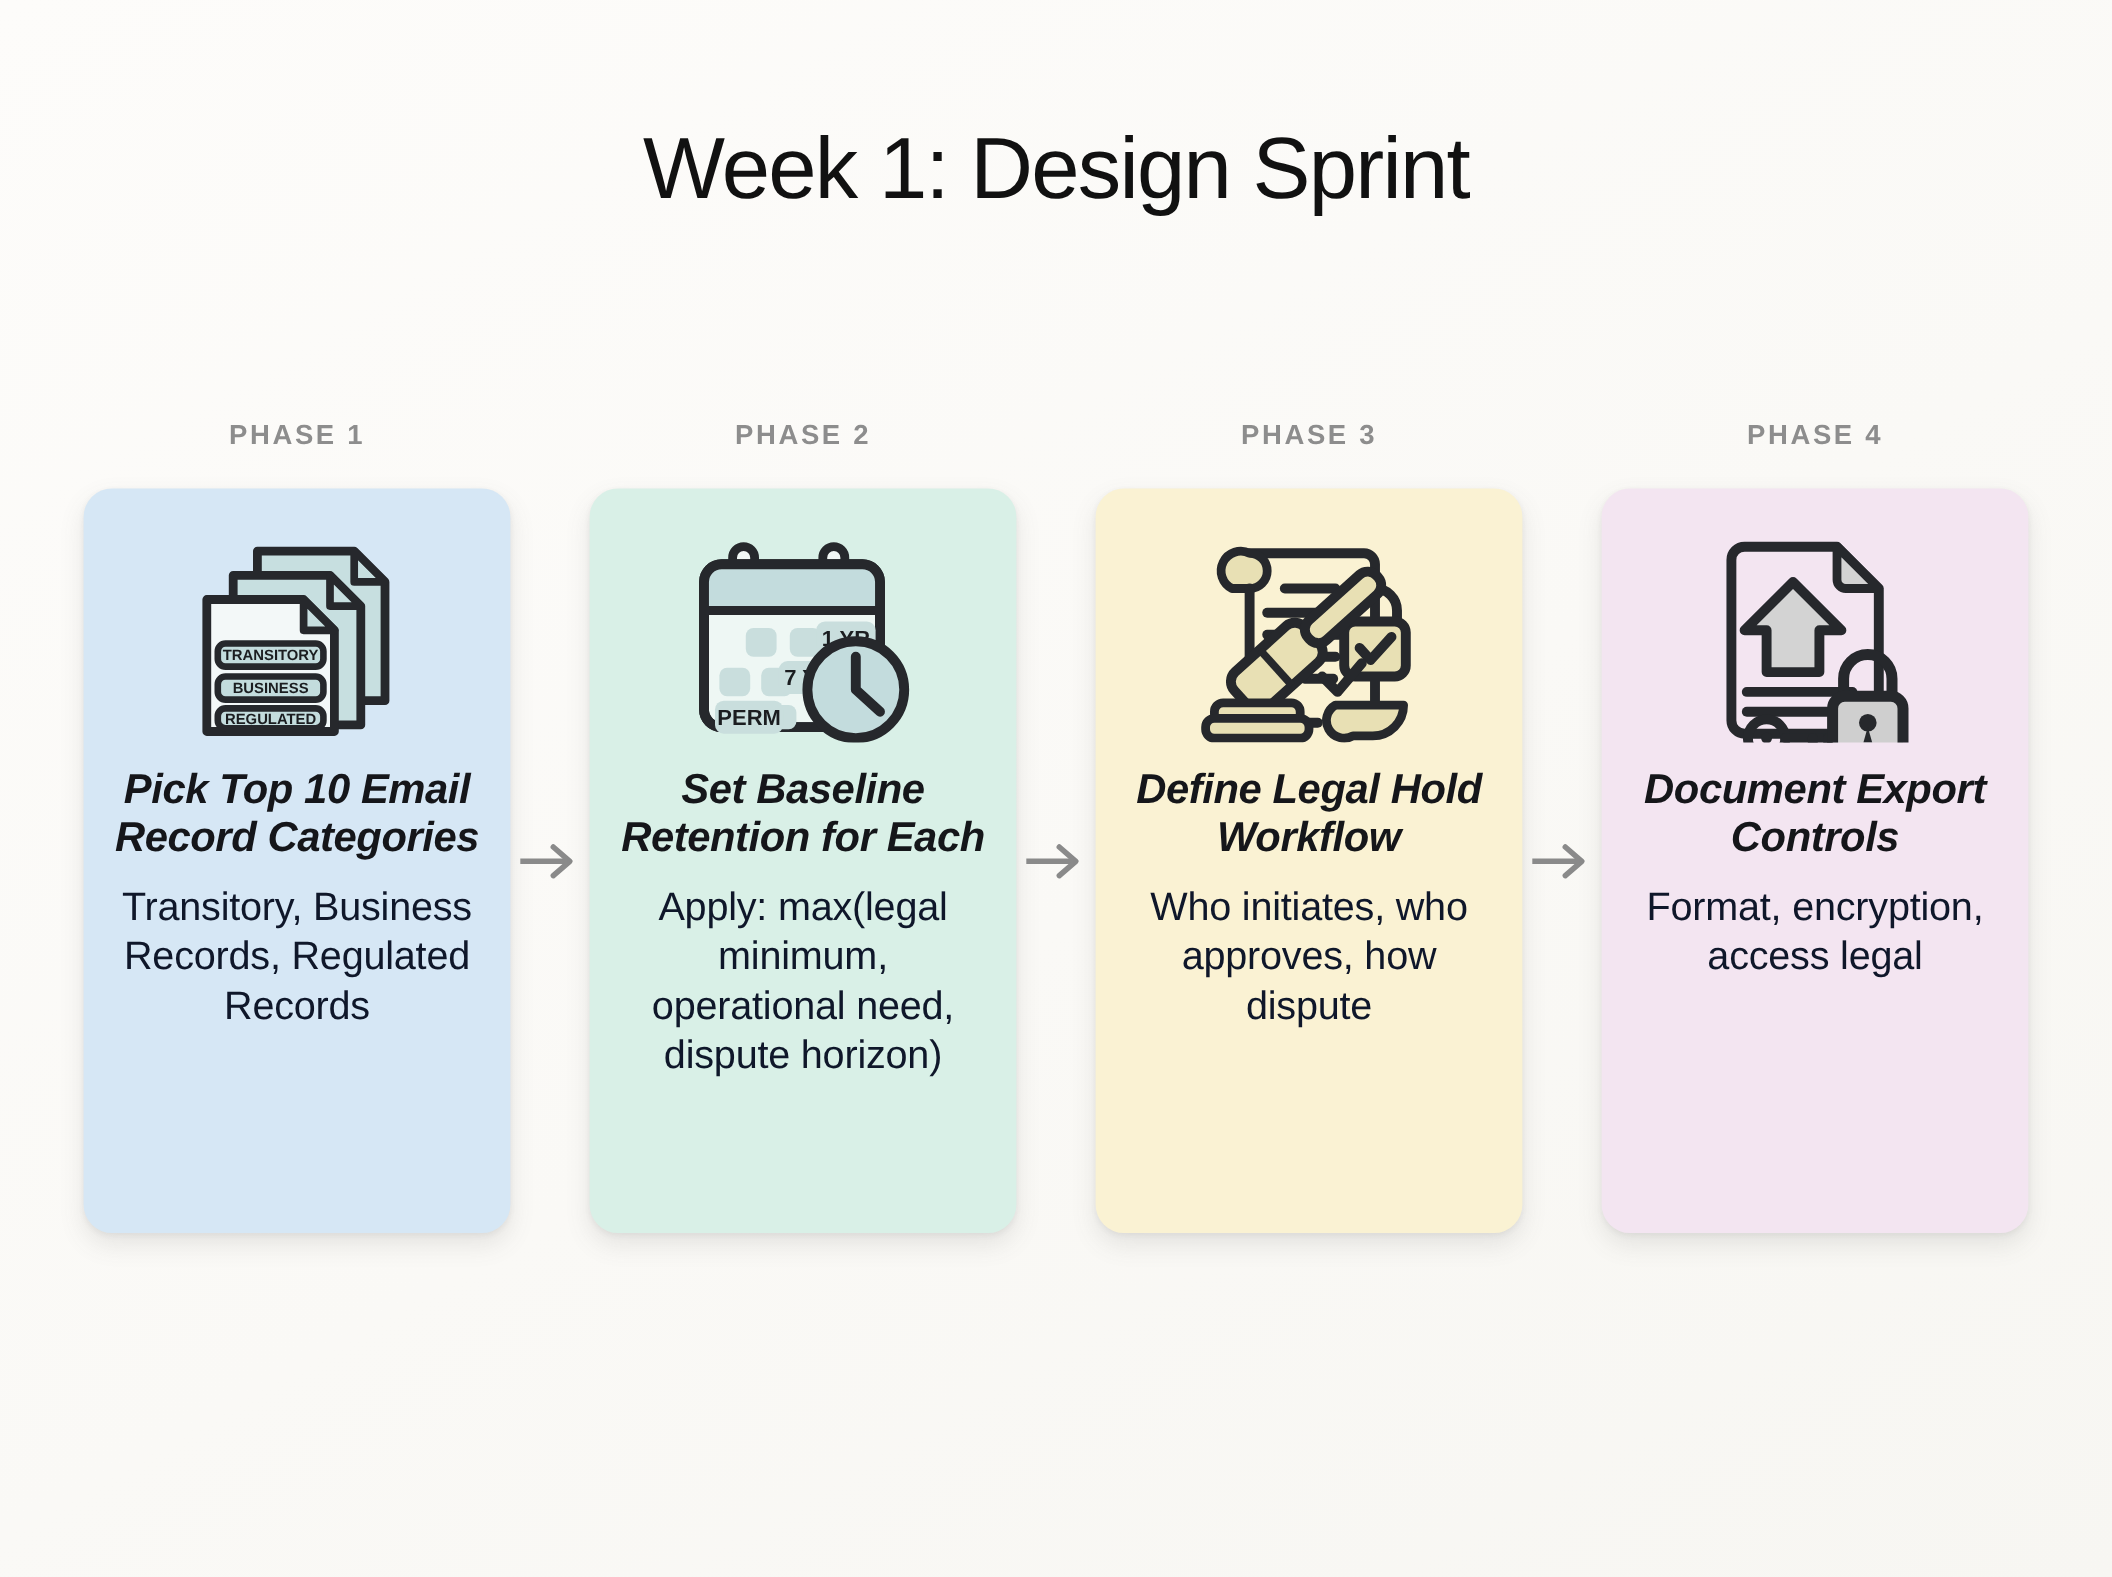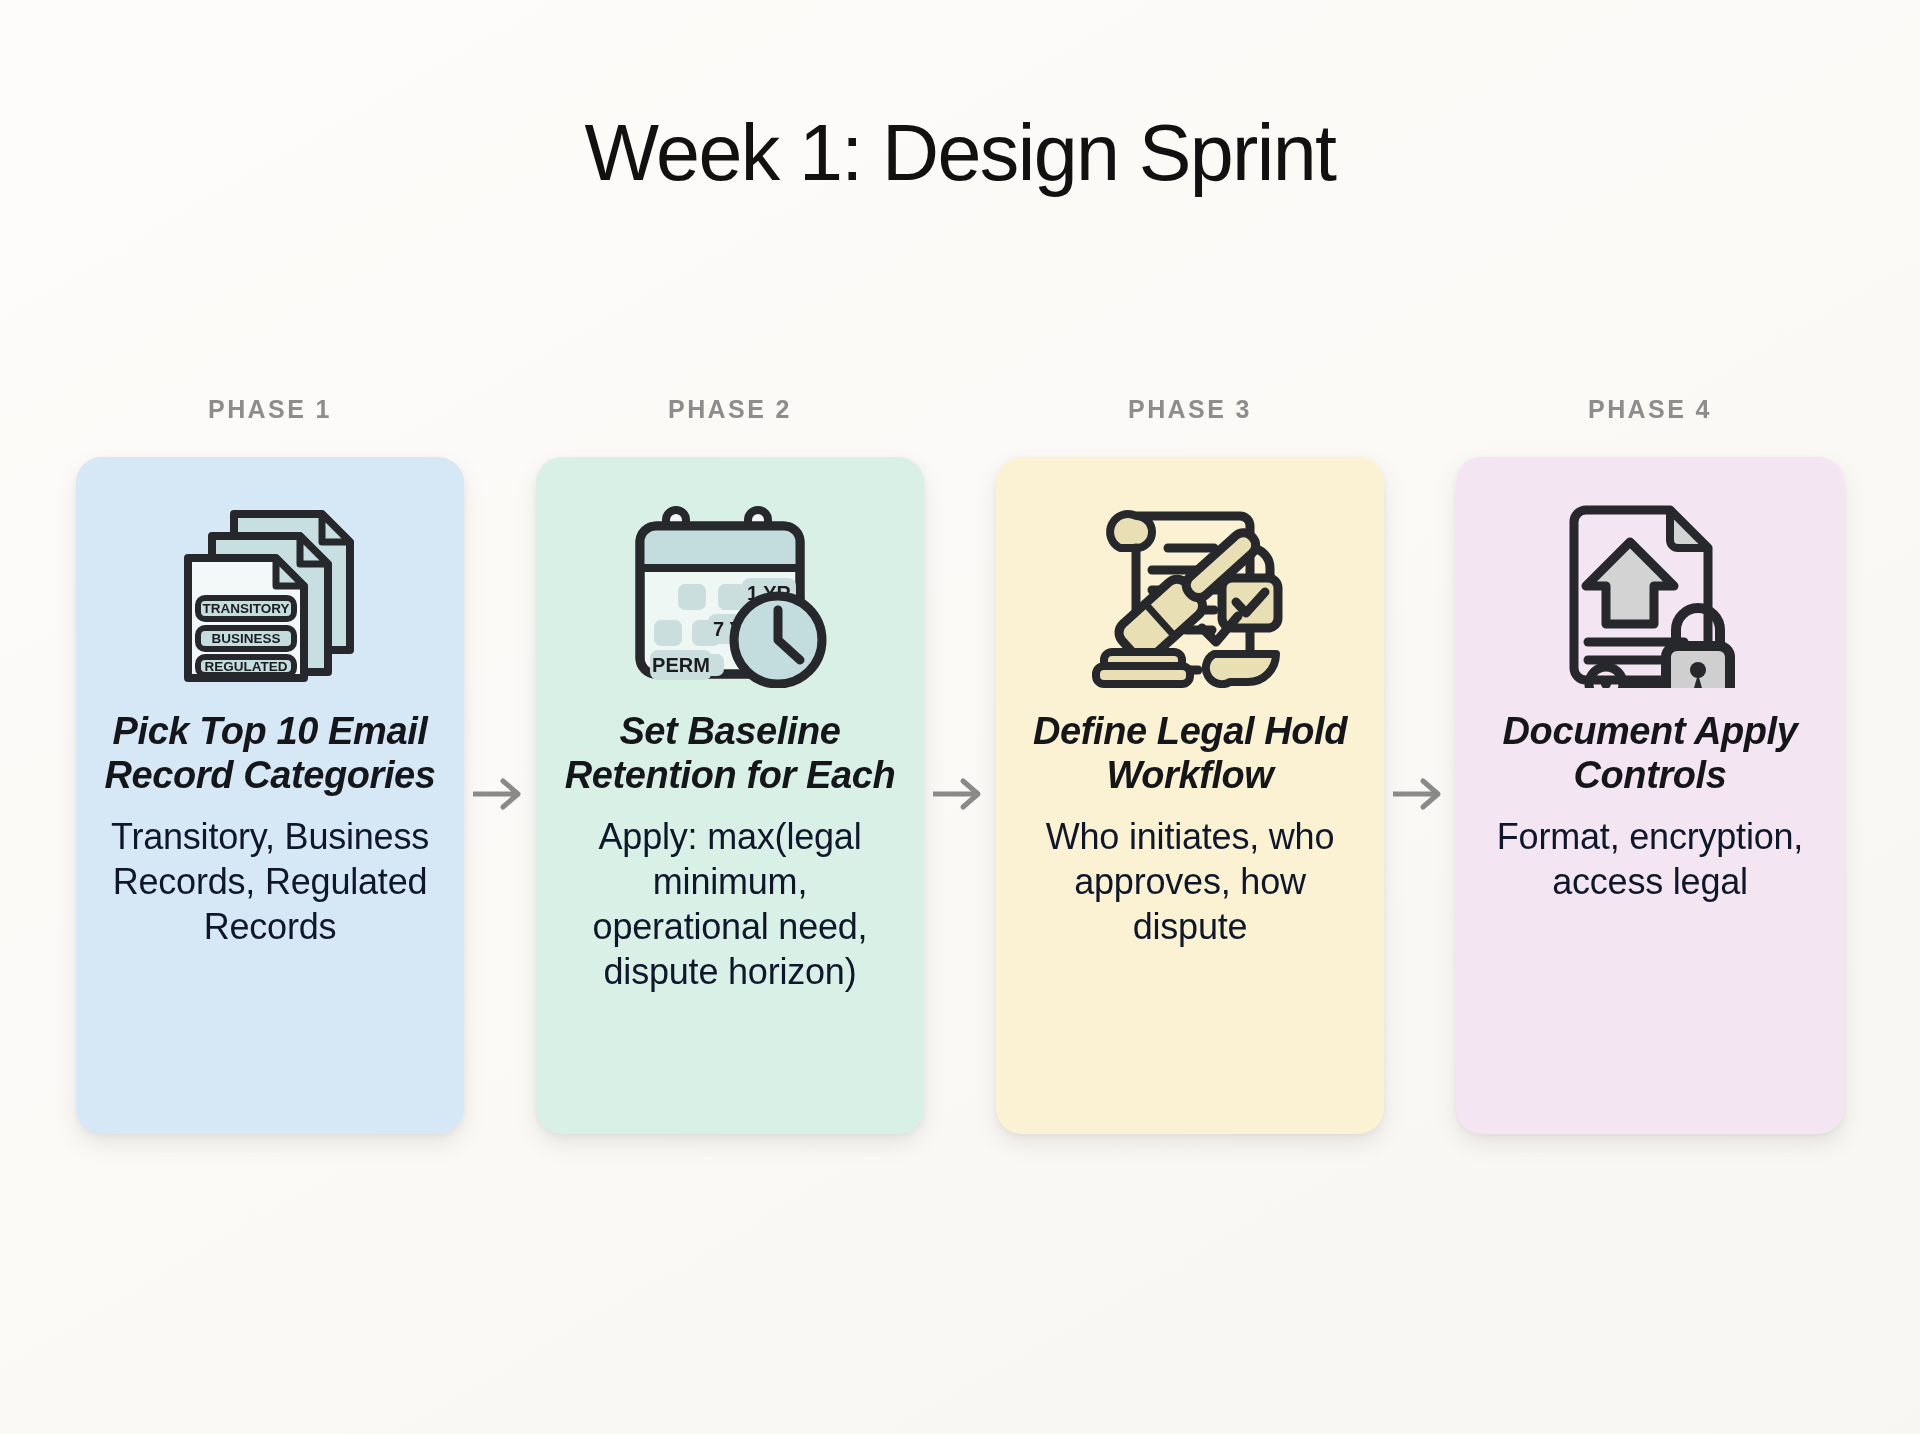--- a/index.html
+++ b/index.html
@@ -34,26 +34,26 @@
     letter-spacing: -1.6px;
     color: #111111;
     text-align: center;
     line-height: 1.05;
     font-family: "Liberation Sans", sans-serif;
   }
 
   
   .flow {
     position: absolute;
-    top: 395px;
+    top: 382px;
     left: 0;
     width: 1920px;
     display: flex;
     flex-direction: row;
-    align-items: center;
+    align-items: flex-end;
     justify-content: center;
   }
 
   .phase-col {
     width: 388px;
     display: flex;
     flex-direction: column;
     align-items: center;
   }
 
@@ -295,19 +295,19 @@
               <line x1="96" y1="182" x2="96" y2="195"></line>
               <line x1="110" y1="182" x2="110" y2="195"></line>
             </g>
 
             <path d="M124 128 a22 22 0 0 1 44 0 V148 h-44 Z" fill="none" stroke="#26282c" stroke-width="10"></path>
             <rect x="114" y="144" width="64" height="56" rx="11" fill="#cfcfcf" stroke="#26282c" stroke-width="10"></rect>
             <circle cx="146" cy="168" r="8" fill="#26282c"></circle>
             <path d="M146 172 L142 186 H150 Z" fill="#26282c"></path>
           </svg>
         </div>
-        <div class="card-title">Document Apply Controls</div>
+        <div class="card-title">Document Export Controls</div>
         <div class="card-desc">Format, encryption, access legal</div>
       </div>
     </div>
 
   </div>
 </div>
 
 </body></html>

